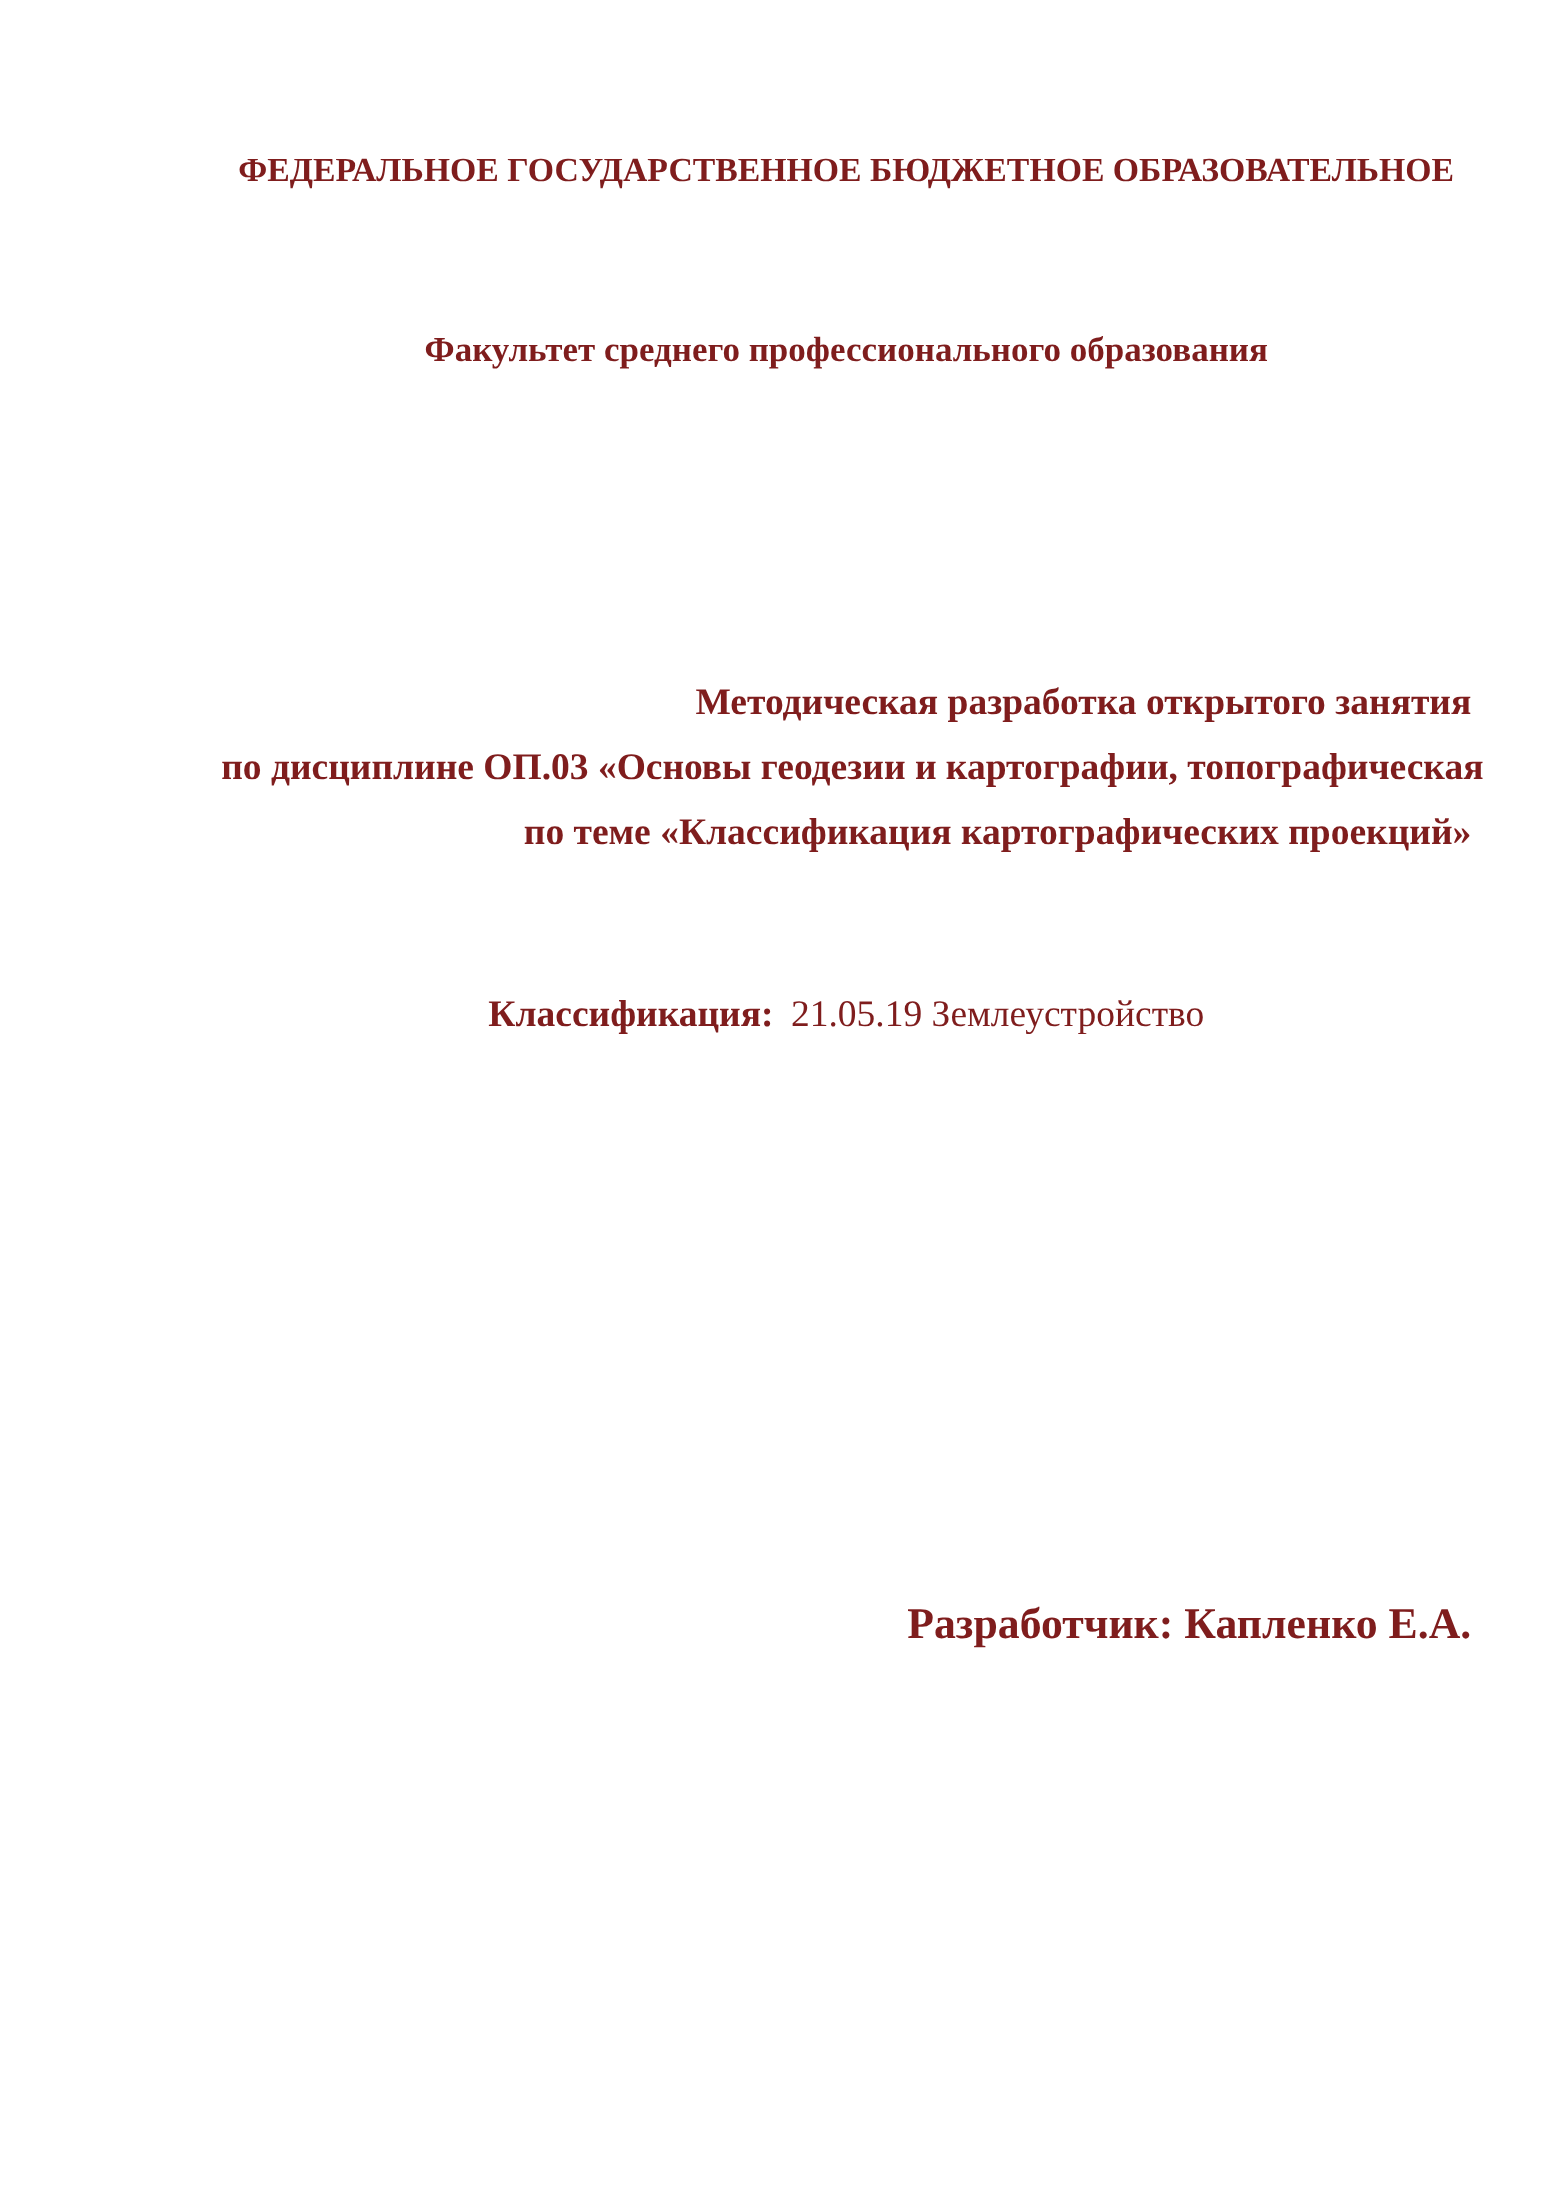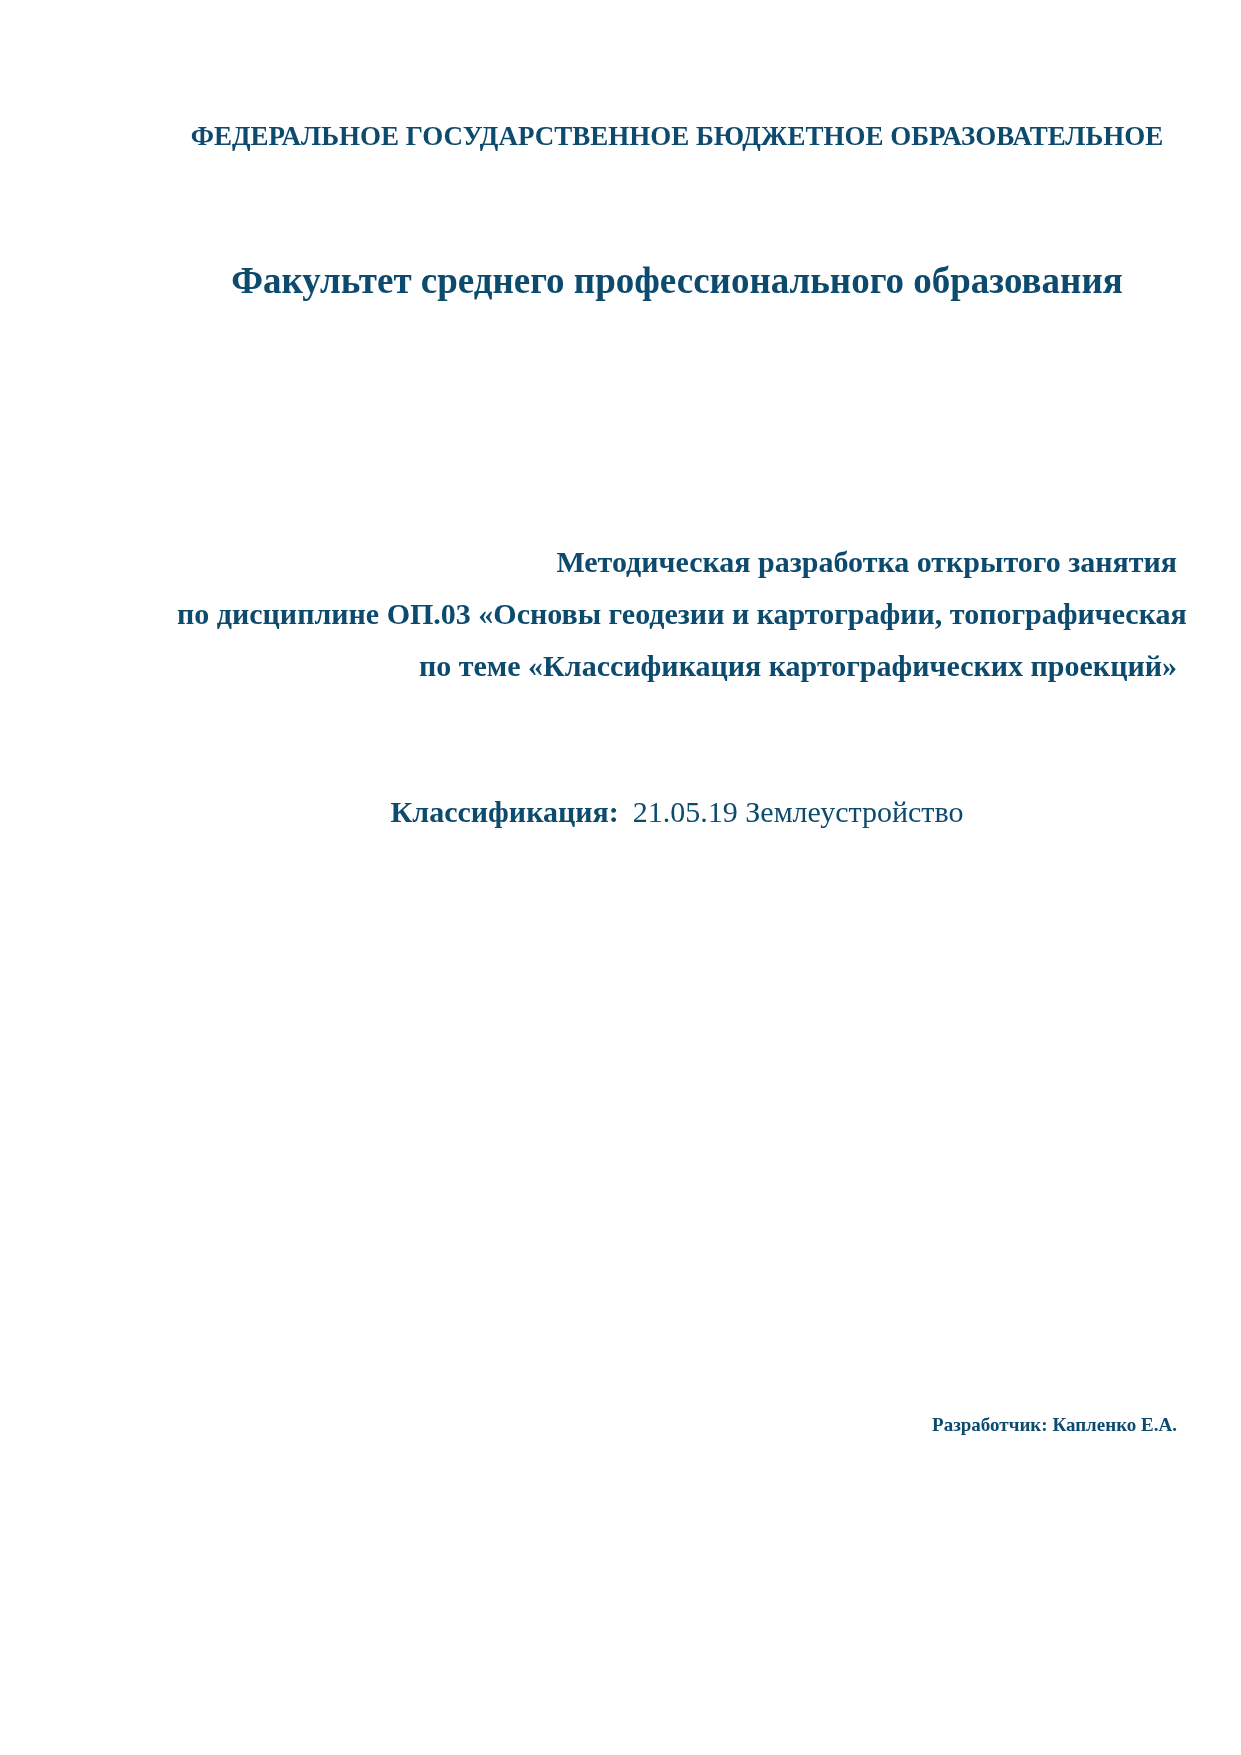--- a/index.html
+++ b/index.html
@@ -5,42 +5,42 @@
   html, body {
     margin: 0;
     padding: 0;
     background: #ffffff;
   }
   .page {
     position: relative;
     width: 1241px;
     height: 1755px;
     background: #ffffff;
-    color: #0c4a6e;
+    color: #7f1d1d;
     font-family: "Liberation Serif", "DejaVu Serif", serif;
     overflow: hidden;
   }
   
   .content-block {
     position: absolute;
     left: 177px;
     width: 1000px;
     text-align: center;
   }
   .hdr {
     top: 118px;
     font-weight: bold;
     font-size: 27px;
     line-height: 37px;
   }
   .hdr .line { white-space: nowrap; }
   .faculty {
     top: 262px;
     font-weight: bold;
-    font-size: 37px;
+    font-size: 28px;
     line-height: 37px;
     white-space: nowrap;
     font-family: Liberation Serif, serif;
   }
   .title-block {
     top: 536px;
     font-weight: bold;
     font-size: 30px;
     line-height: 52px;
     text-align: right;
@@ -48,24 +48,24 @@
   .title-block .line { white-space: nowrap; }
   .specialty {
     top: 786px;
     font-size: 30px;
     line-height: 52px;
     white-space: nowrap;
   }
   .specialty .label { font-weight: bold; }
   .specialty .value { font-weight: normal; margin-left: 14px; }
   .developer {
-    top: 1406px;
+    top: 1280px;
     text-align: right;
     font-weight: bold;
-    font-size: 19px;
+    font-size: 35px;
     line-height: 37px;
     white-space: nowrap;
   }
 </style>
 </head>
 <body>
 
 <div class="page">
 
   <div class="content-block hdr">

